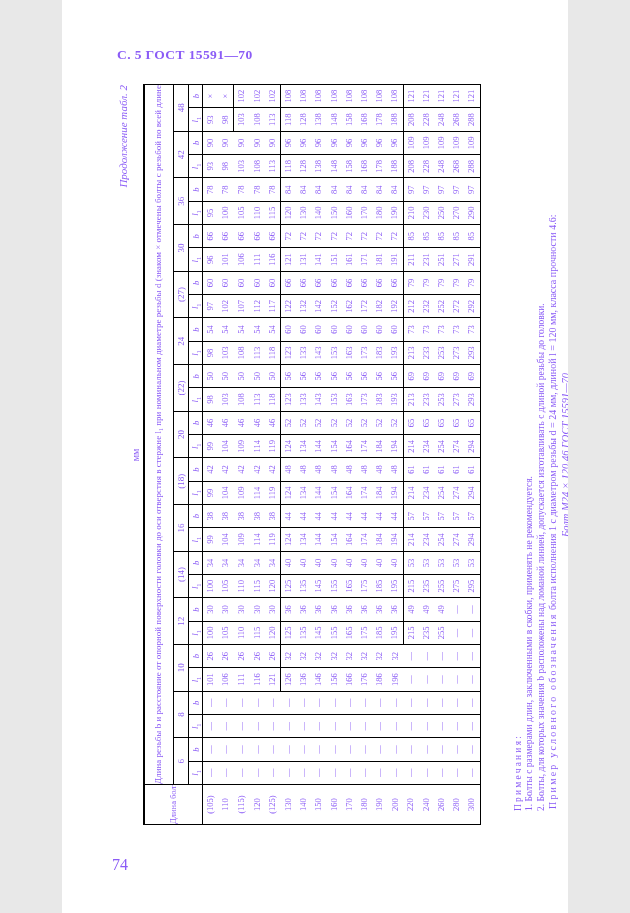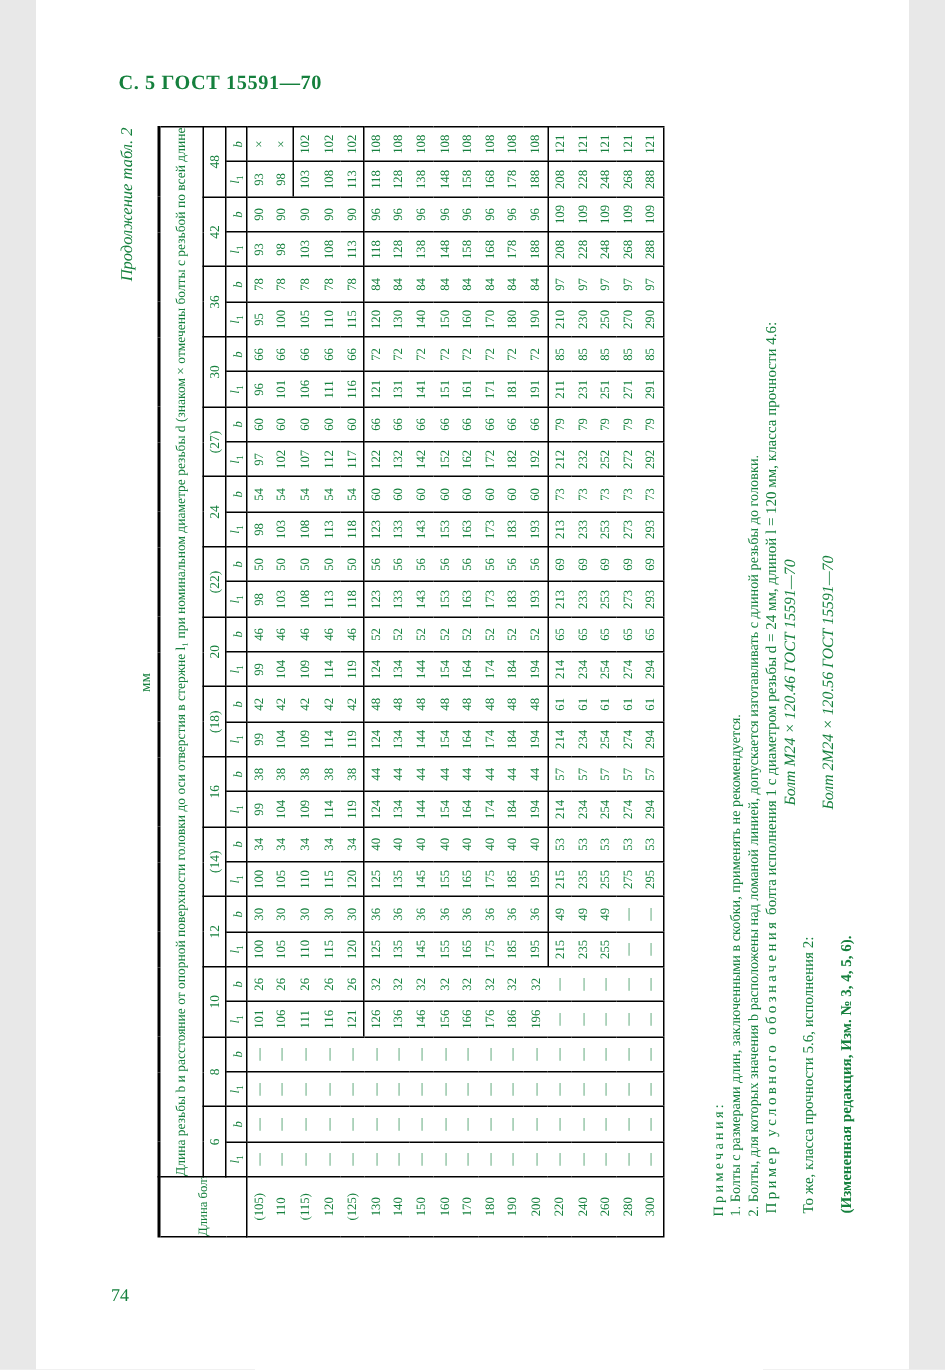--- a/index.html
+++ b/index.html
@@ -1,26 +1,26 @@
 <!DOCTYPE html>
 <html><head>
 <meta charset="utf-8">
 <style>
   html,body { margin:0; padding:0; background:#e8e8e8; }
   .page {
-    position:relative; width:582px; height:913px; margin:0 auto;
+    position:relative; width:506px; height:913px; margin:0 auto;
     background:#ffffff; overflow:hidden;
-    font-family:"Liberation Serif", serif; color:#15803d;
+    font-family:"Liberation Serif", serif; color:#8b5cf6;
   }
   .doc-header {
     position:absolute; left:55px; top:47px;
     font-weight:bold; font-size:13.5px; letter-spacing:0.4px; white-space:nowrap;
   }
   .page-number {
-    position:absolute; left:50px; top:856px; font-size:12px;
+    position:absolute; left:50px; top:856px; font-size:16px;
   }
   
   .rot-block {
     position:absolute; left:55px; top:85px;
     width:740px; height:505px;
     transform-origin:0 0;
     transform: rotate(-90deg) translateX(-740px);
   }
   .cont-line { text-align:right; font-style:italic; font-size:11px; height:14px; line-height:12px; }
   .unit-line { text-align:center; font-size:10px; height:11px; line-height:10px; }

